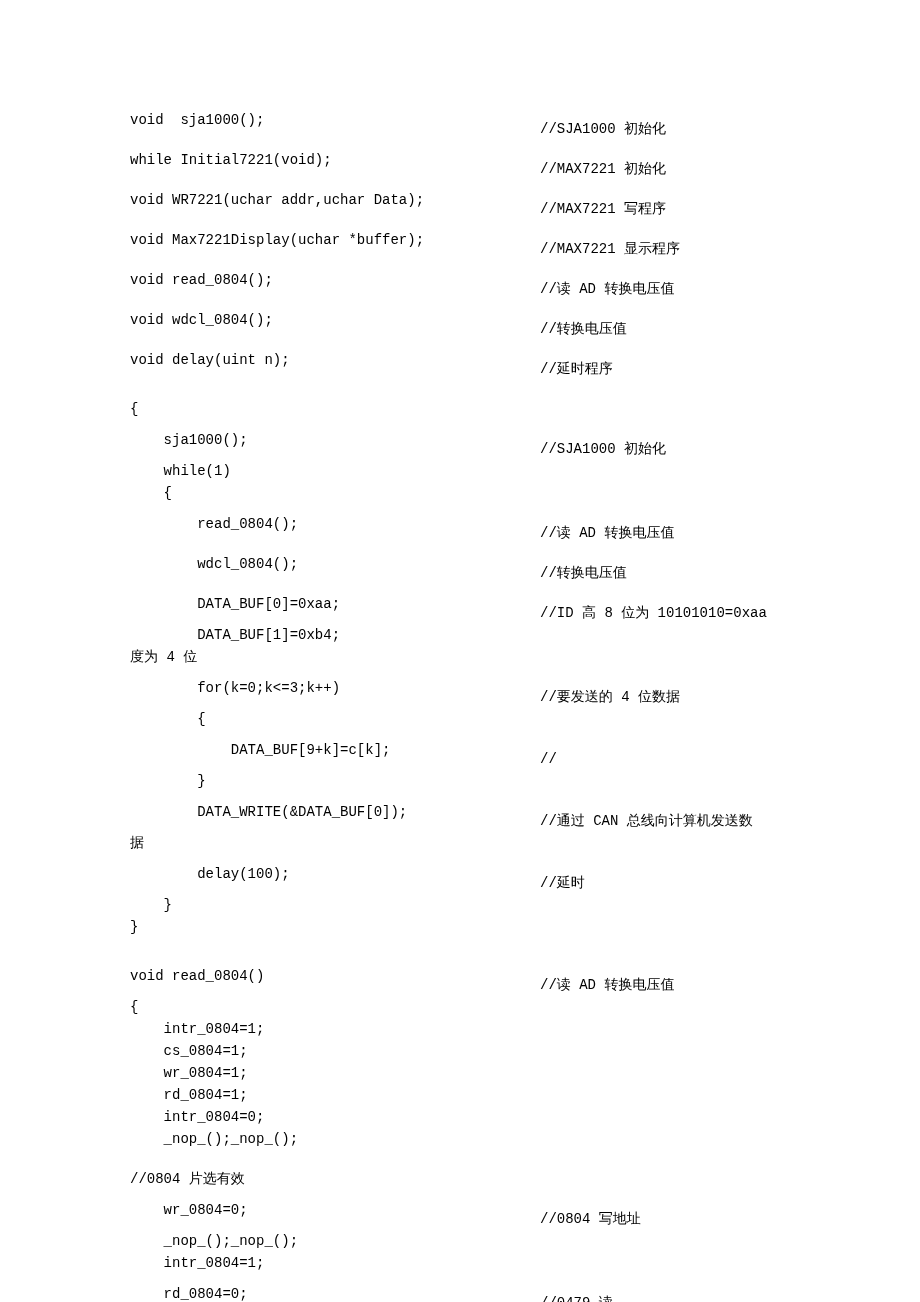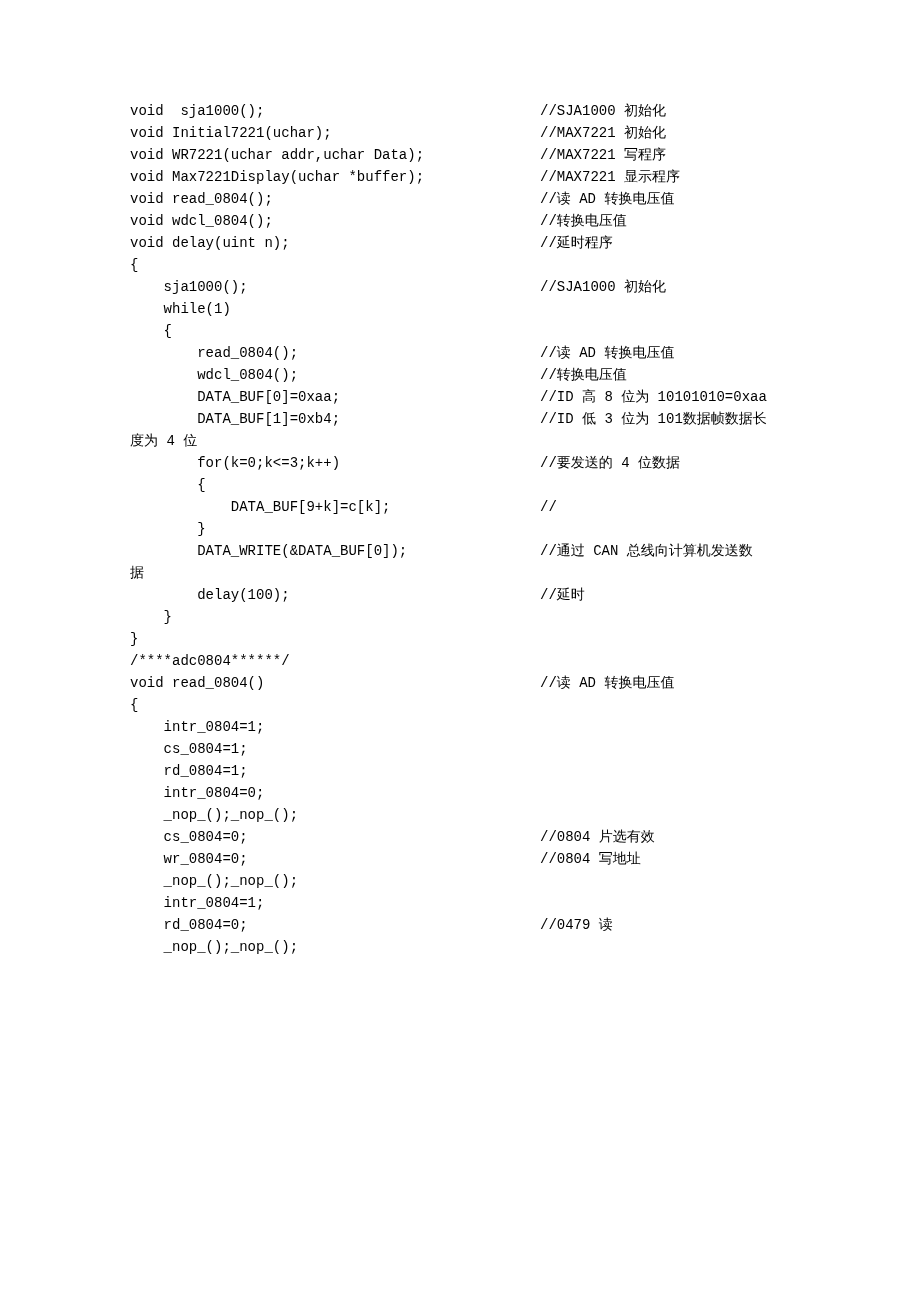--- a/index.html
+++ b/index.html
@@ -21,59 +21,61 @@
     white-space: pre;
     font-family: "Courier New", "SimSun", monospace;
     align-items: center;
   }
   .code {
     width: 410px;
     flex-shrink: 0;
   }
   .comment {
     flex: 1;
+    margin-top: 18px;
   }
 </style>
 </head>
 <body>
 
 <div class="page" id="page-root">
     <div class="line"><span class="code">void  sja1000();</span><span class="comment">//SJA1000 初始化</span></div>
-    <div class="line"><span class="code">void Initial7221(uchar);</span><span class="comment">//MAX7221 初始化</span></div>
+    <div class="line"><span class="code">while Initial7221(void);</span><span class="comment">//MAX7221 初始化</span></div>
     <div class="line"><span class="code">void WR7221(uchar addr,uchar Data);</span><span class="comment">//MAX7221 写程序</span></div>
     <div class="line"><span class="code">void Max7221Display(uchar *buffer);</span><span class="comment">//MAX7221 显示程序</span></div>
     <div class="line"><span class="code">void read_0804();</span><span class="comment">//读 AD 转换电压值</span></div>
     <div class="line"><span class="code">void wdcl_0804();</span><span class="comment">//转换电压值</span></div>
     <div class="line"><span class="code">void delay(uint n);</span><span class="comment">//延时程序</span></div>
     <div class="line"><span class="code"></span><span class="comment"></span></div>
     <div class="line"><span class="code">{</span><span class="comment"></span></div>
     <div class="line"><span class="code">    sja1000();</span><span class="comment">//SJA1000 初始化</span></div>
     <div class="line"><span class="code">    while(1)</span><span class="comment"></span></div>
     <div class="line"><span class="code">    {</span><span class="comment"></span></div>
     <div class="line"><span class="code">        read_0804();</span><span class="comment">//读 AD 转换电压值</span></div>
     <div class="line"><span class="code">        wdcl_0804();</span><span class="comment">//转换电压值</span></div>
     <div class="line"><span class="code">        DATA_BUF[0]=0xaa;</span><span class="comment">//ID 高 8 位为 10101010=0xaa</span></div>
-    <div class="line"><span class="code">        DATA_BUF[1]=0xb4;</span><span class="comment">//ID 低 3 位为 101数据帧数据长</span></div>
+    <div class="line"><span class="code">        DATA_BUF[1]=0xb4;</span></div>
     <div class="line"><span class="code">度为 4 位</span><span class="comment"></span></div>
     <div class="line"><span class="code">        for(k=0;k&lt;=3;k++)</span><span class="comment">//要发送的 4 位数据</span></div>
     <div class="line"><span class="code">        {</span><span class="comment"></span></div>
     <div class="line"><span class="code">            DATA_BUF[9+k]=c[k];</span><span class="comment">//</span></div>
     <div class="line"><span class="code">        }</span><span class="comment"></span></div>
     <div class="line"><span class="code">        DATA_WRITE(&amp;DATA_BUF[0]);</span><span class="comment">//通过 CAN 总线向计算机发送数</span></div>
     <div class="line"><span class="code">据</span><span class="comment"></span></div>
     <div class="line"><span class="code">        delay(100);</span><span class="comment">//延时</span></div>
     <div class="line"><span class="code">    }</span><span class="comment"></span></div>
     <div class="line"><span class="code">}</span><span class="comment"></span></div>
-    <div class="line"><span class="code">/****adc0804******/</span><span class="comment"></span></div>
+    <div class="line"><span class="comment"></span></div>
     <div class="line"><span class="code">void read_0804()</span><span class="comment">//读 AD 转换电压值</span></div>
     <div class="line"><span class="code">{</span><span class="comment"></span></div>
     <div class="line"><span class="code">    intr_0804=1;</span><span class="comment"></span></div>
     <div class="line"><span class="code">    cs_0804=1;</span><span class="comment"></span></div>
+    <div class="line"><span class="code">    wr_0804=1;</span><span class="comment"></span></div>
     <div class="line"><span class="code">    rd_0804=1;</span><span class="comment"></span></div>
     <div class="line"><span class="code">    intr_0804=0;</span><span class="comment"></span></div>
     <div class="line"><span class="code">    _nop_();_nop_();</span><span class="comment"></span></div>
-    <div class="line"><span class="code">    cs_0804=0;</span><span class="comment">//0804 片选有效</span></div>
+    <div class="line"><span class="comment">//0804 片选有效</span></div>
     <div class="line"><span class="code">    wr_0804=0;</span><span class="comment">//0804 写地址</span></div>
     <div class="line"><span class="code">    _nop_();_nop_();</span><span class="comment"></span></div>
     <div class="line"><span class="code">    intr_0804=1;</span><span class="comment"></span></div>
     <div class="line"><span class="code">    rd_0804=0;</span><span class="comment">//0479 读</span></div>
     <div class="line"><span class="code">    _nop_();_nop_();</span><span class="comment"></span></div>
   </div>
 
 </body></html>

